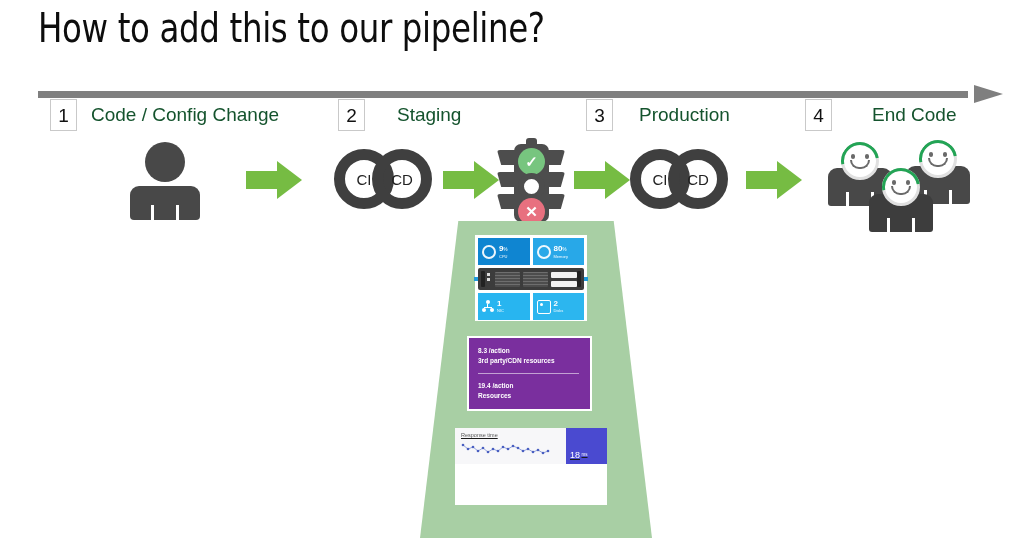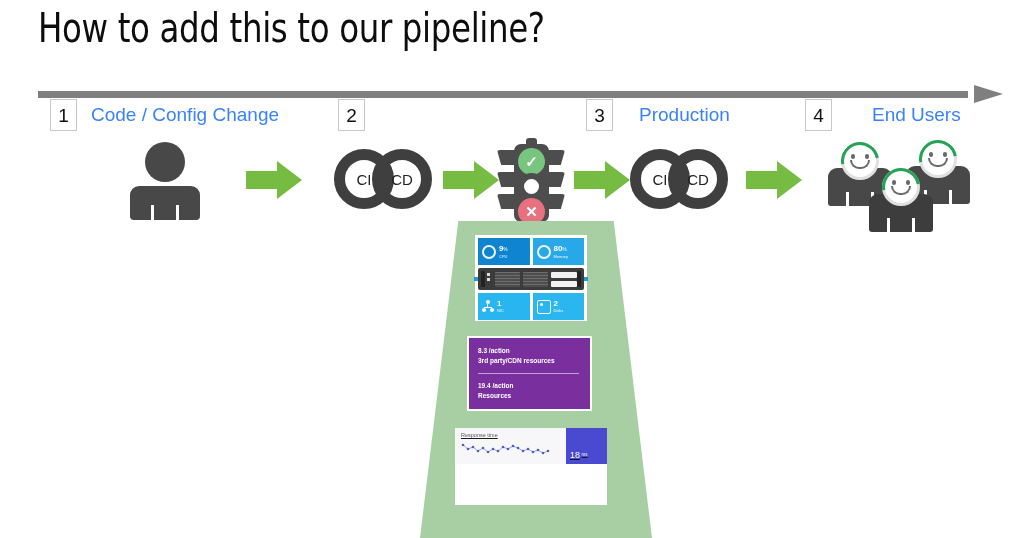--- a/index.html
+++ b/index.html
@@ -87,21 +87,21 @@
     font-size: 19px;
     color: #111;
     line-height: 1;
     box-sizing: border-box;
   }
   .step .lbl {
     display: flex;
     align-items: center;
     padding-left: 14px;
     font-size: 19px;
-    color: #3b82f6;
+    color: #14532d;
     white-space: nowrap;
   }
   #step-1 { left: 50px; }
   #step-2 { left: 338px; }
   #step-3 { left: 586px; }
   #step-4 { left: 805px; }
   #step-4 .lbl { padding-left: 40px; }
   #step-3 .lbl { padding-left: 26px; }
   #step-2 .lbl { padding-left: 32px; }
 
@@ -567,30 +567,31 @@
     <div class="head"></div>
   </div>
 
   <div class="step" id="step-1">
     <div class="num">1</div>
     <div class="lbl">Code / Config Change</div>
   </div>
 
   <div class="step" id="step-2">
     <div class="num">2</div>
+    <div class="lbl">Staging</div>
   </div>
 
   <div class="step" id="step-3">
     <div class="num">3</div>
     <div class="lbl">Production</div>
   </div>
 
   <div class="step" id="step-4">
     <div class="num">4</div>
-    <div class="lbl">End Users</div>
+    <div class="lbl">End Code</div>
   </div>
 
   <div id="person-icon">
     <div class="head"></div>
     <div class="body">
       <div class="notch l"></div>
       <div class="notch r"></div>
     </div>
   </div>
 

